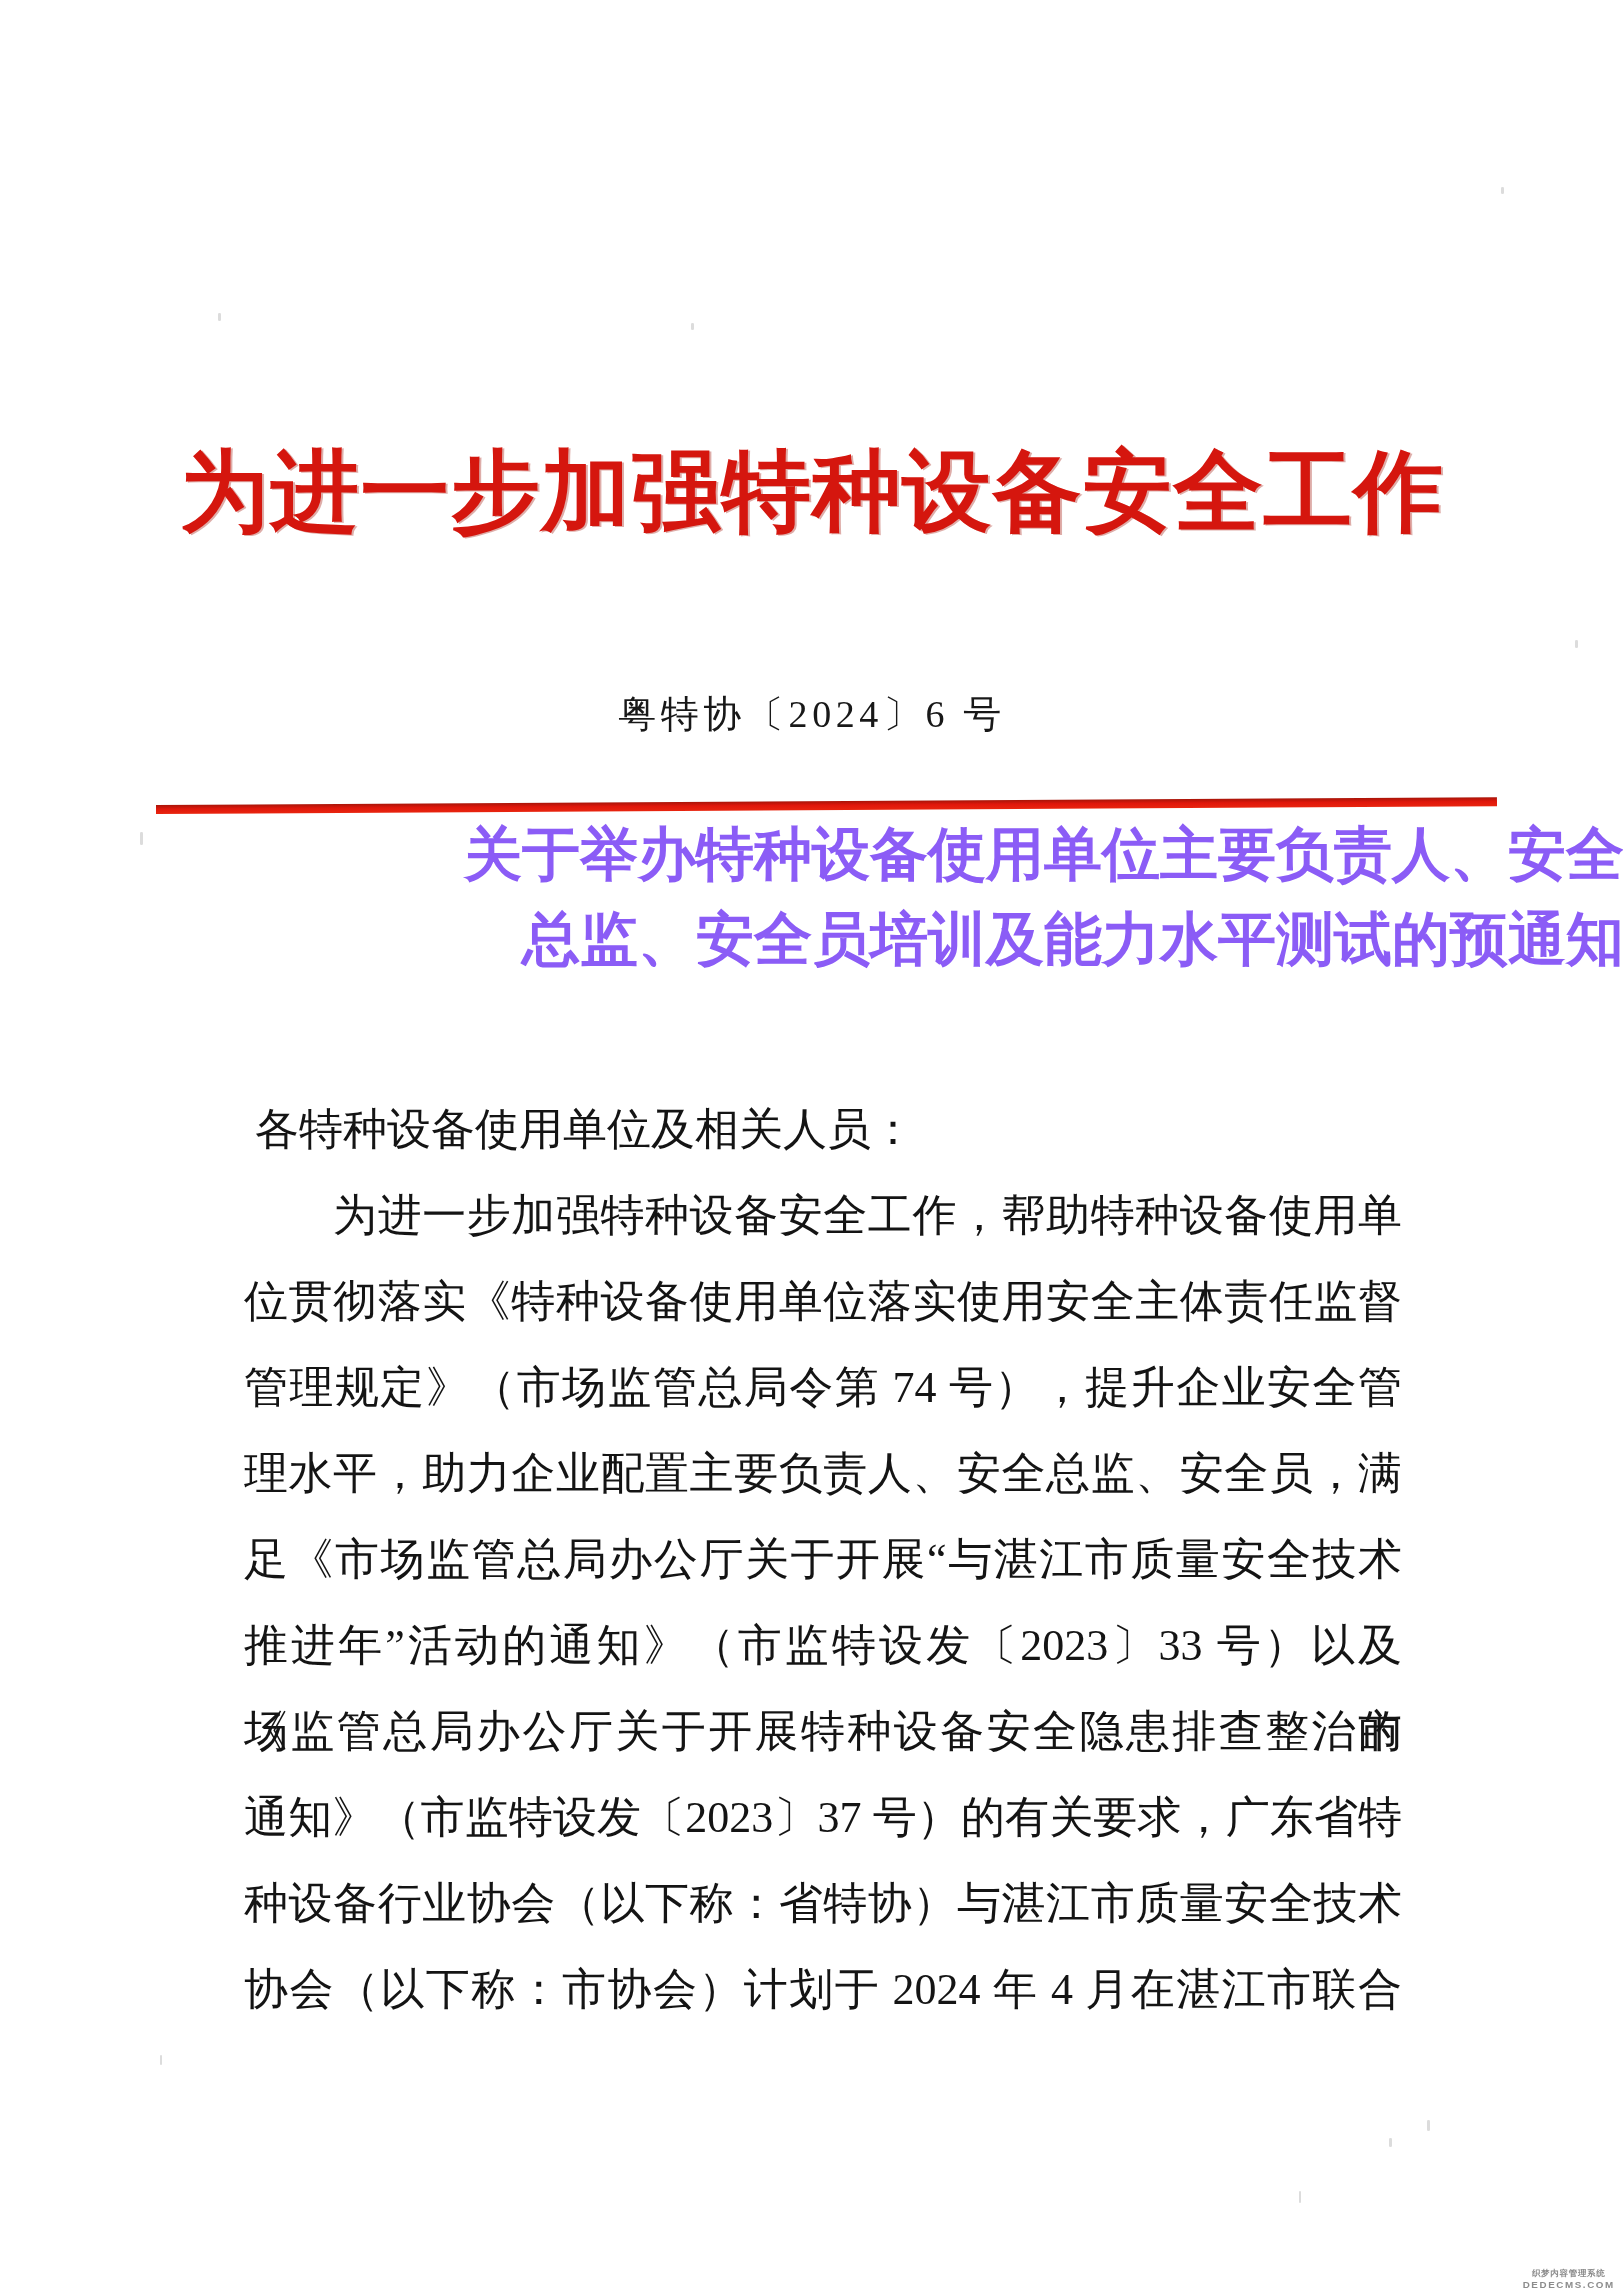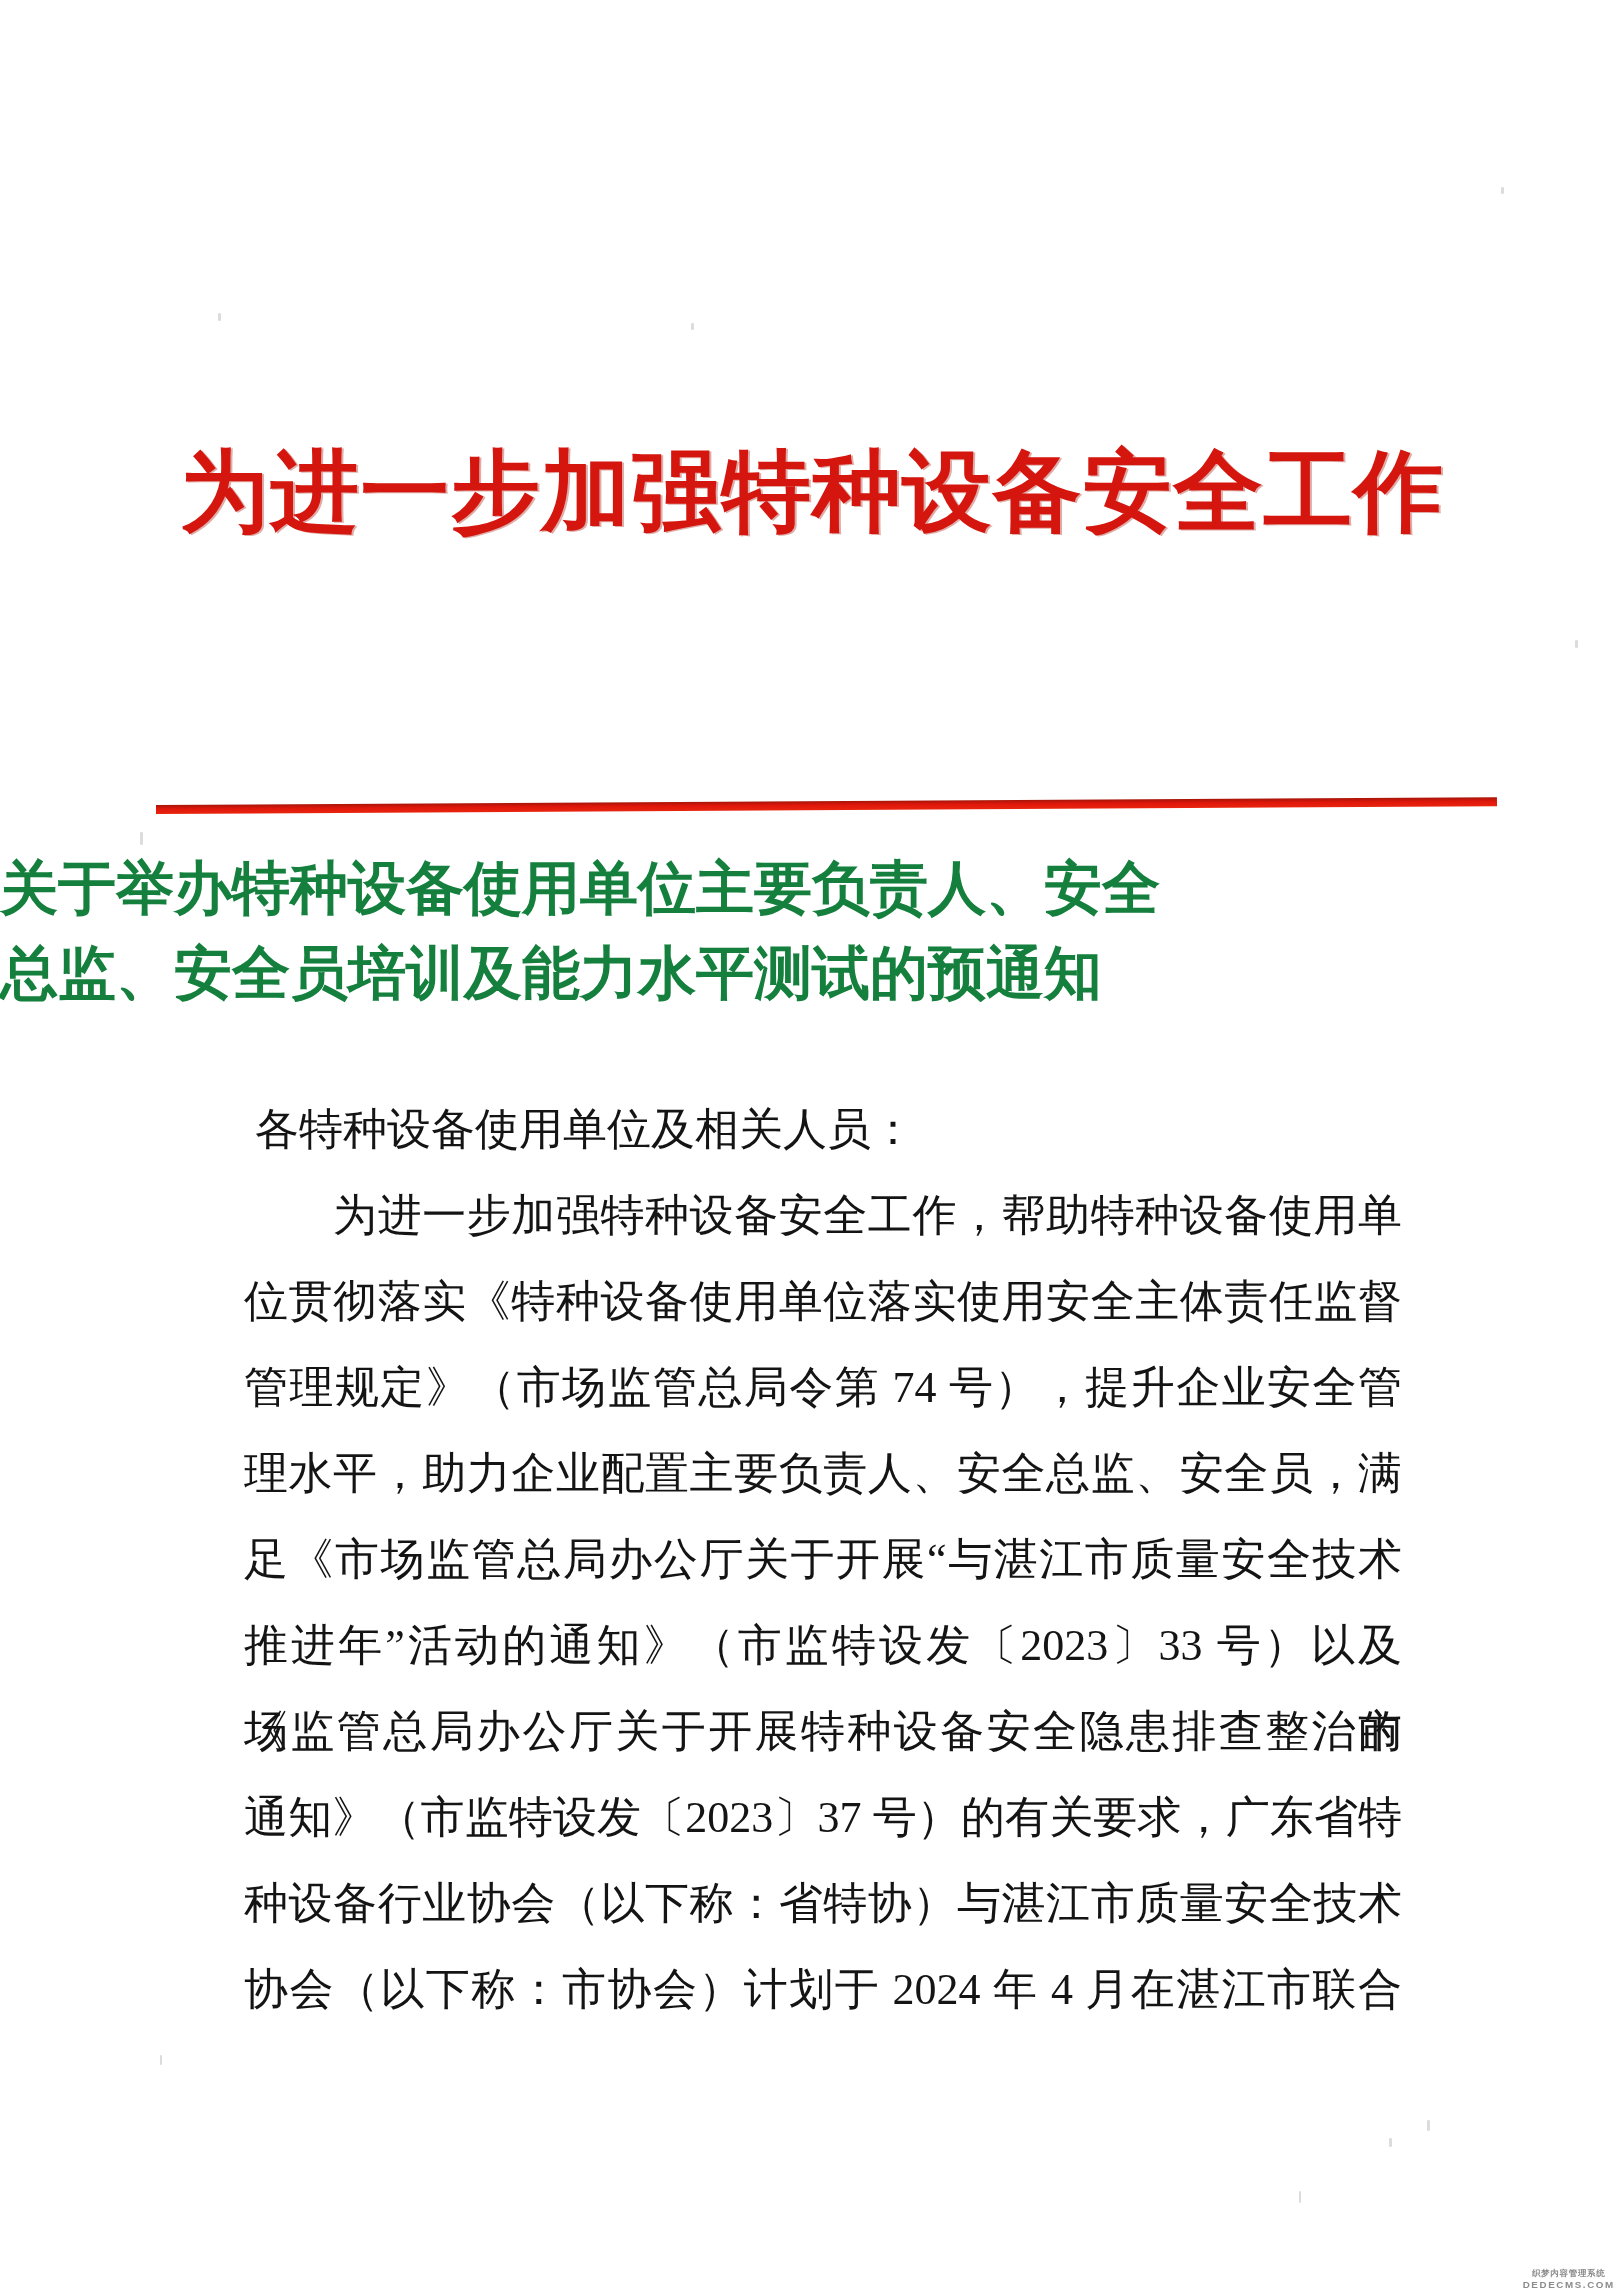--- a/index.html
+++ b/index.html
@@ -50,28 +50,28 @@
     width: 1341px;
     height: 8.5px;
     background: linear-gradient(to bottom, #a81509 0%, var(--rule-red, #e0170b) 45%, #e8250f 100%);
     transform: rotate(-0.33deg);
     transform-origin: 0 50%;
   }
 
   
   .doc-title {
     position: absolute;
-    top: 846px;
+    top: 812px;
     left: 0;
     width: 100%;
-    text-align: left;
+    text-align: right;
     font-weight: 700;
     font-size: 58px;
     line-height: 85px;
-    color: #15803d;
+    color: #8b5cf6;
   }
 
   
   .doc-body {
     position: absolute;
     left: 244px;
     top: 1087px;
     width: 1158px;
     font-size: 44px;
     color: #141414;
@@ -112,20 +112,21 @@
     border-radius: 1.3px;
   }
 </style>
 </head>
 <body>
 
 <div class="page">
 
   <div class="org-title">为进一步加强特种设备安全工作</div>
 
+  <div class="doc-number">粤特协〔2024〕6 号</div>
 
   <div class="red-rule"></div>
 
   <div class="doc-title">
     <div>关于举办特种设备使用单位主要负责人、安全</div>
     <div>总监、安全员培训及能力水平测试的预通知</div>
   </div>
 
   <div class="doc-body">
     <div class="salutation">各特种设备使用单位及相关人员：</div>

